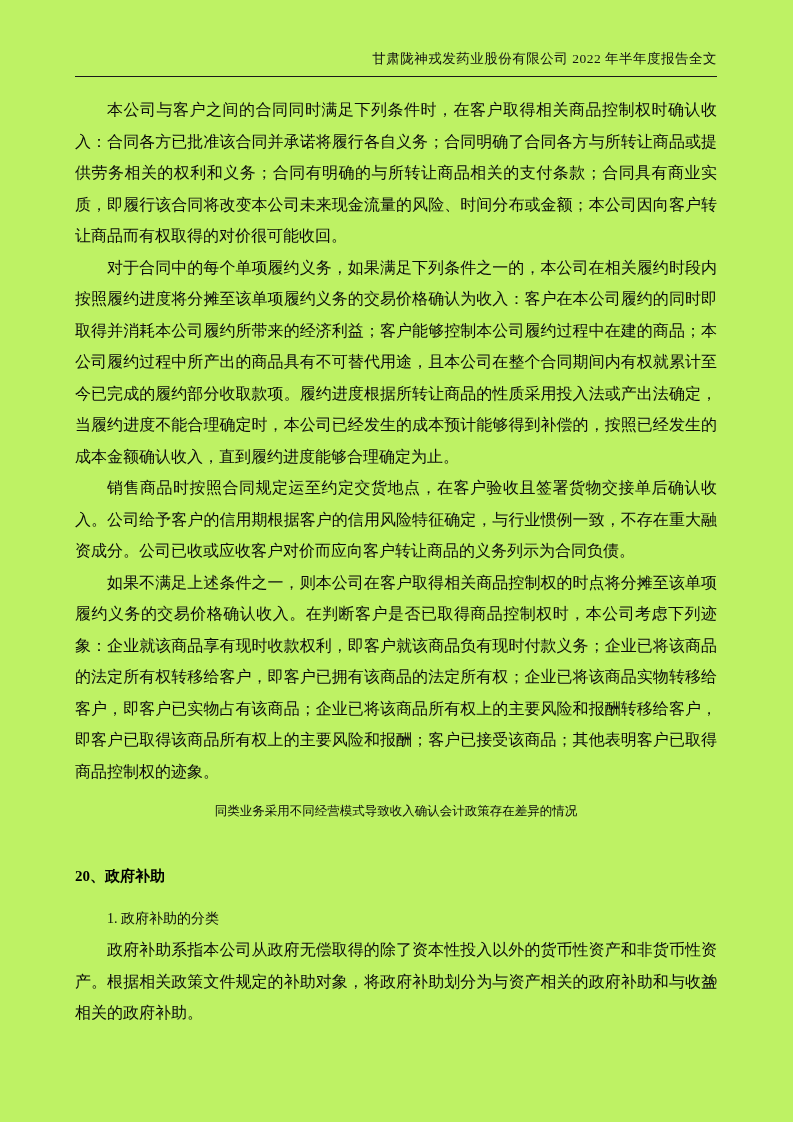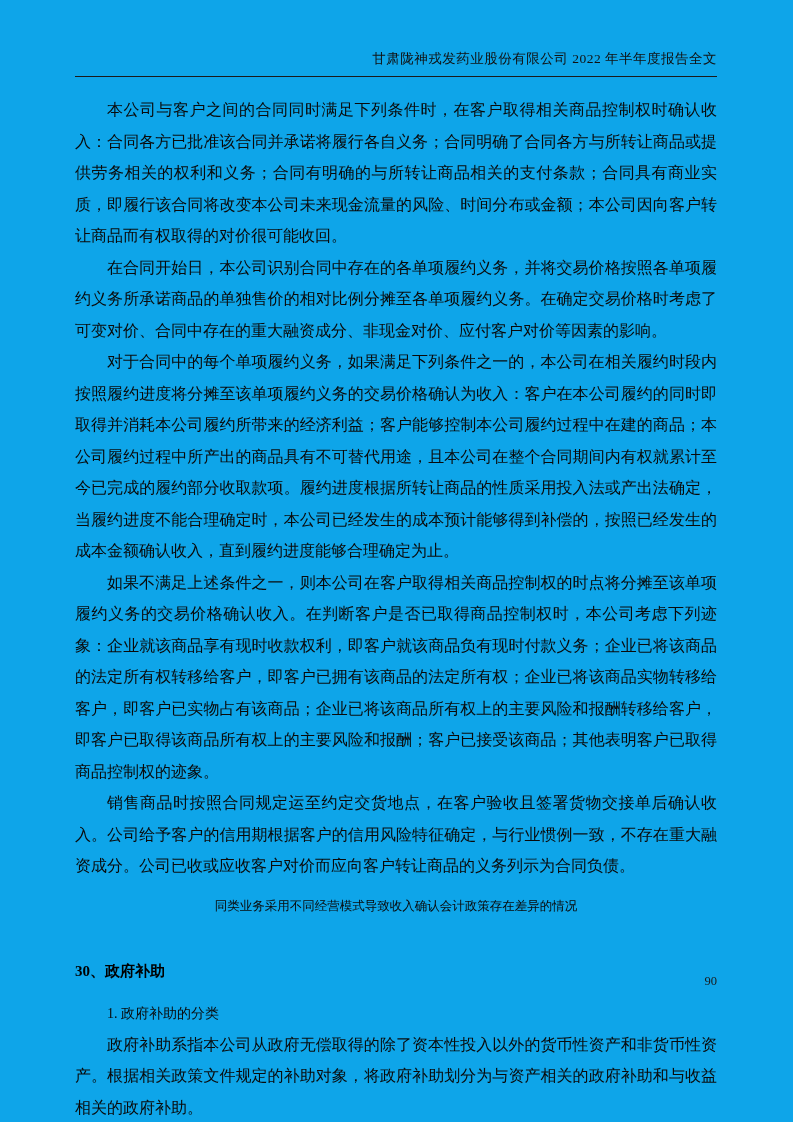--- a/index.html
+++ b/index.html
@@ -5,21 +5,21 @@
   * { box-sizing: border-box; }
   html, body {
     margin: 0;
     padding: 0;
     background: #ffffff;
   }
   .page {
     position: relative;
     width: 793px;
     height: 1122px;
-    background: #0ea5e9;
+    background: #bef264;
     color: #000000;
     font-family: "Liberation Serif", "DejaVu Serif", serif;
     overflow: hidden;
   }
   .page-header {
     position: absolute;
     top: 50px;
     left: 75px;
     right: 76px;
     text-align: right;
@@ -81,32 +81,31 @@
 <body>
 
 <div class="page">
 
   <div class="page-header">甘肃陇神戎发药业股份有限公司 2022 年半年度报告全文</div>
 
   <div class="content">
 
     <p class="body-para">本公司与客户之间的合同同时满足下列条件时，在客户取得相关商品控制权时确认收入：合同各方已批准该合同并承诺将履行各自义务；合同明确了合同各方与所转让商品或提供劳务相关的权利和义务；合同有明确的与所转让商品相关的支付条款；合同具有商业实质，即履行该合同将改变本公司未来现金流量的风险、时间分布或金额；本公司因向客户转让商品而有权取得的对价很可能收回。</p>
 
-    <p class="body-para">在合同开始日，本公司识别合同中存在的各单项履约义务，并将交易价格按照各单项履约义务所承诺商品的单独售价的相对比例分摊至各单项履约义务。在确定交易价格时考虑了可变对价、合同中存在的重大融资成分、非现金对价、应付客户对价等因素的影响。</p>
 
     <p class="body-para">对于合同中的每个单项履约义务，如果满足下列条件之一的，本公司在相关履约时段内按照履约进度将分摊至该单项履约义务的交易价格确认为收入：客户在本公司履约的同时即取得并消耗本公司履约所带来的经济利益；客户能够控制本公司履约过程中在建的商品；本公司履约过程中所产出的商品具有不可替代用途，且本公司在整个合同期间内有权就累计至今已完成的履约部分收取款项。履约进度根据所转让商品的性质采用投入法或产出法确定，当履约进度不能合理确定时，本公司已经发生的成本预计能够得到补偿的，按照已经发生的成本金额确认收入，直到履约进度能够合理确定为止。</p>
 
+    <p class="body-para">销售商品时按照合同规定运至约定交货地点，在客户验收且签署货物交接单后确认收入。公司给予客户的信用期根据客户的信用风险特征确定，与行业惯例一致，不存在重大融资成分。公司已收或应收客户对价而应向客户转让商品的义务列示为合同负债。</p>
+
     <p class="body-para">如果不满足上述条件之一，则本公司在客户取得相关商品控制权的时点将分摊至该单项履约义务的交易价格确认收入。在判断客户是否已取得商品控制权时，本公司考虑下列迹象：企业就该商品享有现时收款权利，即客户就该商品负有现时付款义务；企业已将该商品的法定所有权转移给客户，即客户已拥有该商品的法定所有权；企业已将该商品实物转移给客户，即客户已实物占有该商品；企业已将该商品所有权上的主要风险和报酬转移给客户，即客户已取得该商品所有权上的主要风险和报酬；客户已接受该商品；其他表明客户已取得商品控制权的迹象。</p>
-
-    <p class="body-para">销售商品时按照合同规定运至约定交货地点，在客户验收且签署货物交接单后确认收入。公司给予客户的信用期根据客户的信用风险特征确定，与行业惯例一致，不存在重大融资成分。公司已收或应收客户对价而应向客户转让商品的义务列示为合同负债。</p>
 
 
     <p class="policy-note">同类业务采用不同经营模式导致收入确认会计政策存在差异的情况</p>
 
-    <h3 class="section-heading">30、政府补助</h3>
+    <h3 class="section-heading">20、政府补助</h3>
 
     <p class="sub-heading">1. 政府补助的分类</p>
 
     <p class="body-para gov-para">政府补助系指本公司从政府无偿取得的除了资本性投入以外的货币性资产和非货币性资产。根据相关政策文件规定的补助对象，将政府补助划分为与资产相关的政府补助和与收益相关的政府补助。</p>
 
   </div>
 
   <div class="page-number">90</div>
 
 </div>

